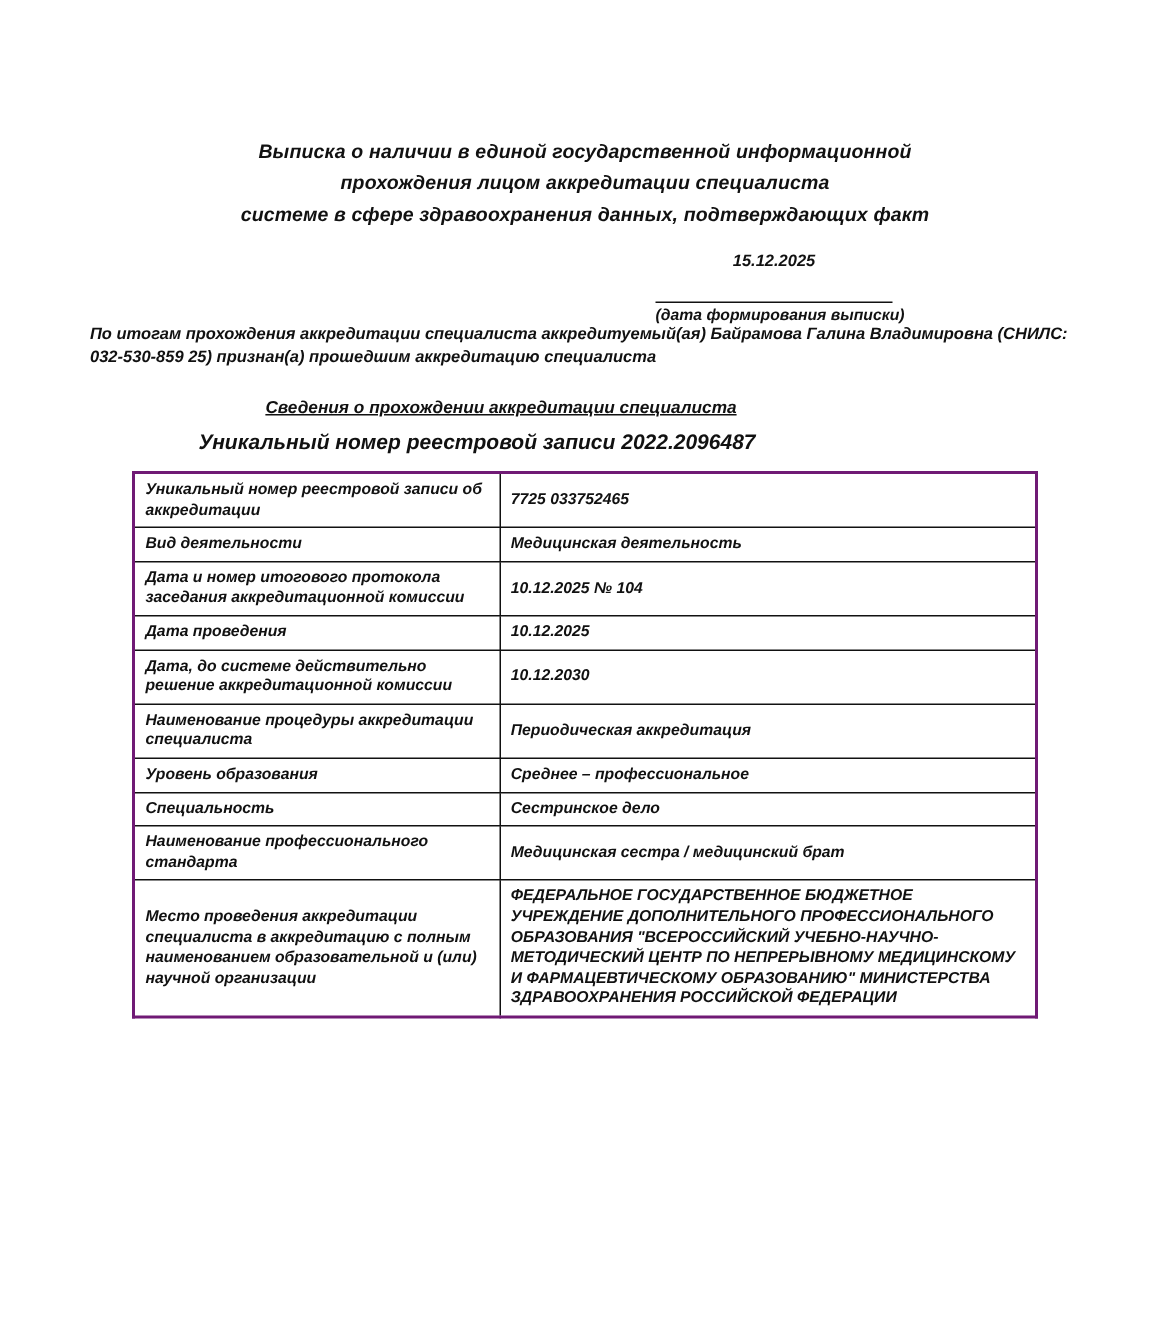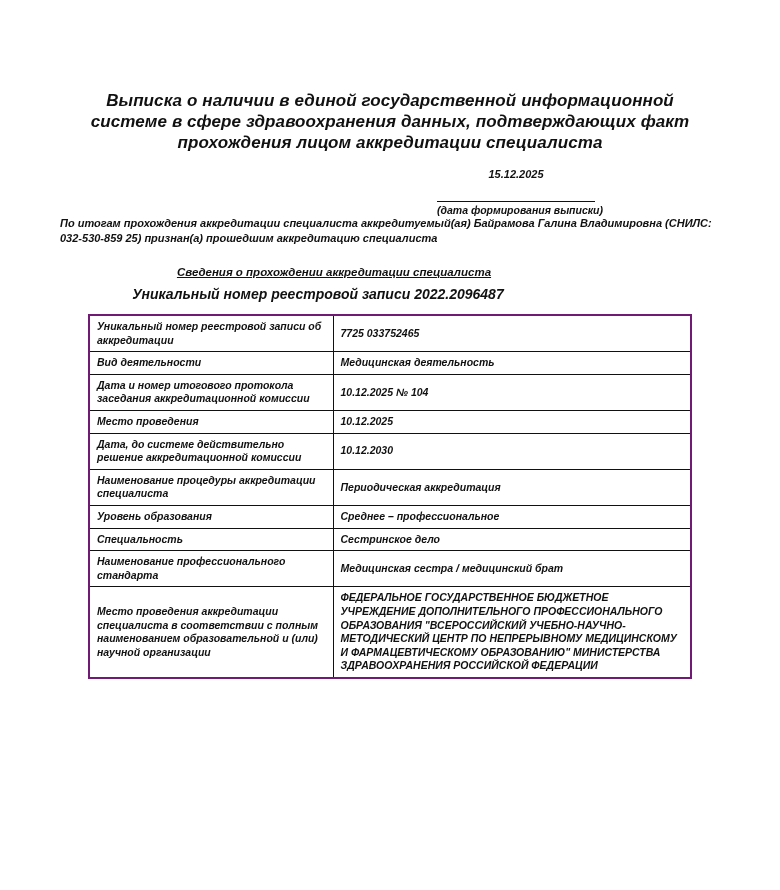--- a/index.html
+++ b/index.html
@@ -18,21 +18,21 @@
     background: #ffffff;
     font-weight: bold;
     font-style: italic;
   }
   .doc-title {
     position: absolute;
     top: 90px;
     left: 0;
     width: 780px;
     text-align: center;
-    font-size: 17px;
+    font-size: 13px;
     line-height: 21px;
     letter-spacing: 0.1px;
   }
   .date-block {
     position: absolute;
     top: 168px;
     left: 437px;
     width: 158px;
     text-align: center;
   }
@@ -93,22 +93,22 @@
   table.acc-table td.value-cell { width: 358px; }
   table.acc-table { border: 2px solid #701a75; }
 </style>
 </head>
 <body>
 
 <div class="page">
 
   <div class="doc-title">
     <div>Выписка о наличии в единой государственной информационной</div>
+    <div>прохождения лицом аккредитации специалиста</div>
     <div>системе в сфере здравоохранения данных, подтверждающих факт</div>
-    <div>прохождения лицом аккредитации специалиста</div>
   </div>
 
   <div class="date-block">
     <div class="date-value">15.12.2025</div>
     <div class="date-caption">(дата формирования выписки)</div>
   </div>
 
   <div class="intro">По итогам прохождения аккредитации специалиста аккредитуемый(ая) Байрамова Галина Владимировна (СНИЛС: 032-530-859 25) признан(а) прошедшим аккредитацию специалиста</div>
 
   <div class="section-subtitle">Сведения о прохождении аккредитации специалиста</div>
@@ -123,21 +123,21 @@
         </tr>
         <tr>
           <td class="label-cell">Вид деятельности</td>
           <td class="value-cell">Медицинская деятельность</td>
         </tr>
         <tr>
           <td class="label-cell">Дата и номер итогового протокола заседания аккредитационной комиссии</td>
           <td class="value-cell">10.12.2025 № 104</td>
         </tr>
         <tr>
-          <td class="label-cell">Место проведения</td>
+          <td class="label-cell">Дата проведения</td>
           <td class="value-cell">10.12.2025</td>
         </tr>
         <tr>
           <td class="label-cell">Дата, до системе действительно решение аккредитационной комиссии</td>
           <td class="value-cell">10.12.2030</td>
         </tr>
         <tr>
           <td class="label-cell">Наименование процедуры аккредитации специалиста</td>
           <td class="value-cell">Периодическая аккредитация</td>
         </tr>
@@ -147,19 +147,19 @@
         </tr>
         <tr>
           <td class="label-cell">Специальность</td>
           <td class="value-cell">Сестринское дело</td>
         </tr>
         <tr>
           <td class="label-cell">Наименование профессионального стандарта</td>
           <td class="value-cell">Медицинская сестра / медицинский брат</td>
         </tr>
         <tr>
-          <td class="label-cell">Место проведения аккредитации специалиста в соответствии с полным наименованием образовательной и (или) научной организации</td>
+          <td class="label-cell">Место проведения аккредитации специалиста в аккредитацию с полным наименованием образовательной и (или) научной организации</td>
           <td class="value-cell">ФЕДЕРАЛЬНОЕ ГОСУДАРСТВЕННОЕ БЮДЖЕТНОЕ УЧРЕЖДЕНИЕ ДОПОЛНИТЕЛЬНОГО ПРОФЕССИОНАЛЬНОГО ОБРАЗОВАНИЯ "ВСЕРОССИЙСКИЙ УЧЕБНО-НАУЧНО-МЕТОДИЧЕСКИЙ ЦЕНТР ПО НЕПРЕРЫВНОМУ МЕДИЦИНСКОМУ И ФАРМАЦЕВТИЧЕСКОМУ ОБРАЗОВАНИЮ" МИНИСТЕРСТВА ЗДРАВООХРАНЕНИЯ РОССИЙСКОЙ ФЕДЕРАЦИИ</td>
         </tr>
       </tbody>
   </table>
 
 </div>
 
 </body></html>

